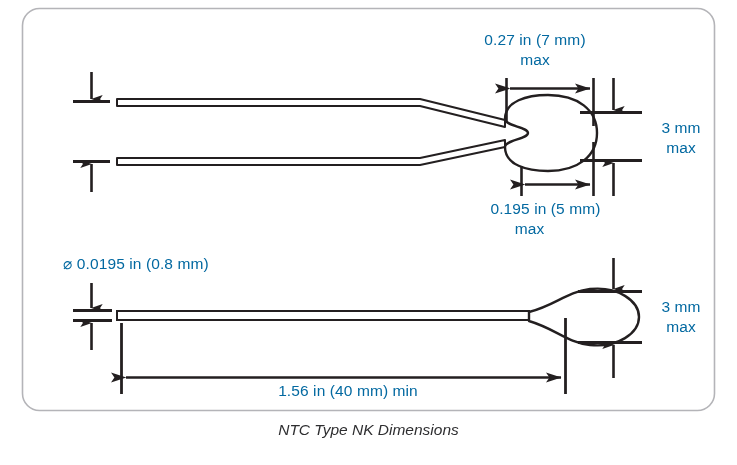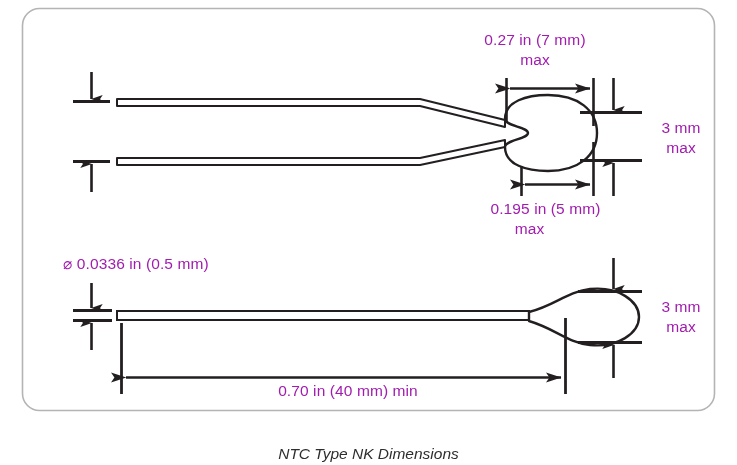--- a/index.html
+++ b/index.html
@@ -22,21 +22,21 @@
   }
   svg.drawing {
     position: absolute;
     left: 0; top: 0;
     width: 737px;
     height: 465px;
     display: block;
   }
   .lbl {
     position: absolute;
-    color: #a21caf;
+    color: #0369a1;
     font-size: 15.5px;
     line-height: 19px;
     white-space: pre;
     letter-spacing: 0.1px;
   }
   .lbl.center { text-align: center; }
   .caption {
     position: absolute;
     color: #2e2e30;
     font-size: 15.5px;
@@ -150,22 +150,22 @@
 
   <div class="lbl center" style="left:470px; top:30px; width:130px;">0.27 in (7 mm)</div>
   <div class="lbl center" style="left:470px; top:50px; width:130px;">max</div>
 
   <div class="lbl center" style="left:468px; top:199px; width:155px;">0.195 in (5 mm)</div>
   <div class="lbl center" style="left:452px; top:219px; width:155px;">max</div>
 
   <div class="lbl center" style="left:650px; top:118px; width:62px;">3 mm</div>
   <div class="lbl center" style="left:650px; top:138px; width:62px;">max</div>
 
-  <div class="lbl" style="left:63px; top:254px;">⌀ 0.0336 in (0.5 mm)</div>
+  <div class="lbl" style="left:63px; top:254px;">⌀ 0.0195 in (0.8 mm)</div>
 
   <div class="lbl center" style="left:650px; top:297px; width:62px;">3 mm</div>
   <div class="lbl center" style="left:650px; top:317px; width:62px;">max</div>
 
-  <div class="lbl center" style="left:223px; top:381px; width:250px;">0.70 in (40 mm) min</div>
+  <div class="lbl center" style="left:223px; top:381px; width:250px;">1.56 in (40 mm) min</div>
 
-  <div class="caption" style="left:0px; top:421px; width:737px; text-align:center;margin-top:24px;">NTC Type NK Dimensions</div>
+  <div class="caption" style="left:0px; top:421px; width:737px; text-align:center;">NTC Type NK Dimensions</div>
 
 </div>
 
 </body></html>

